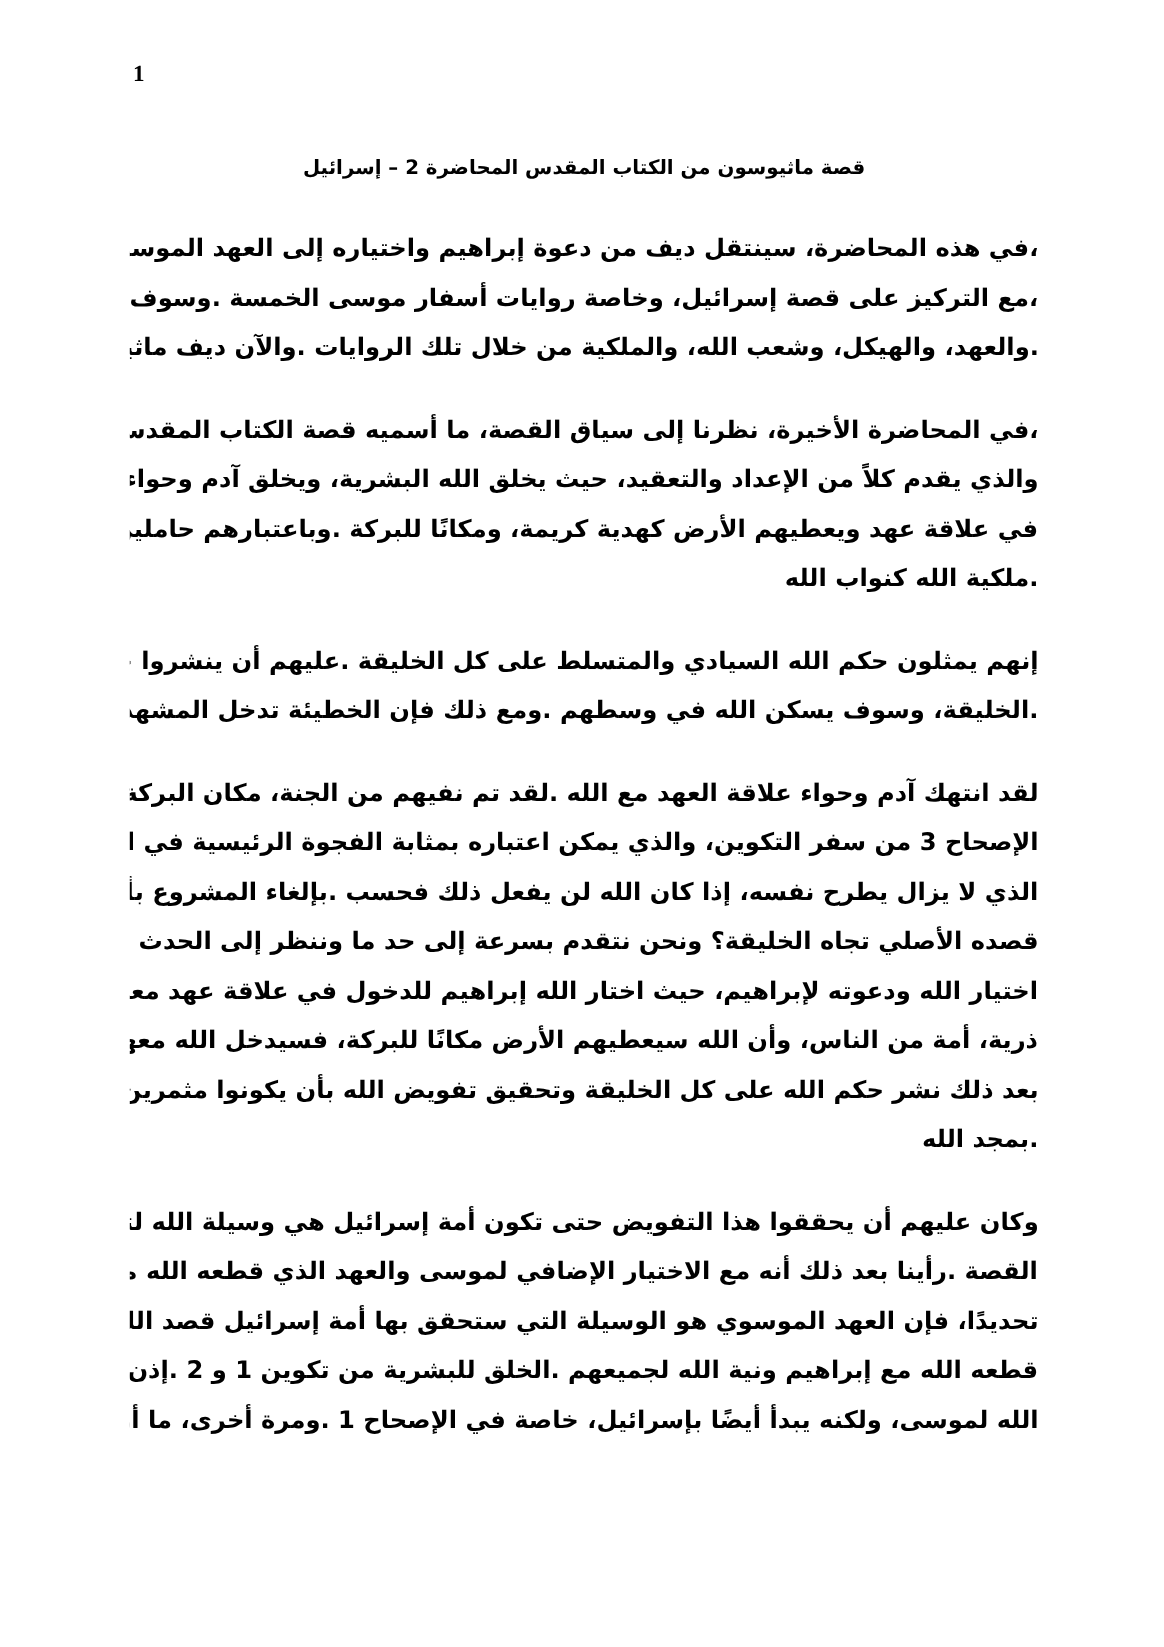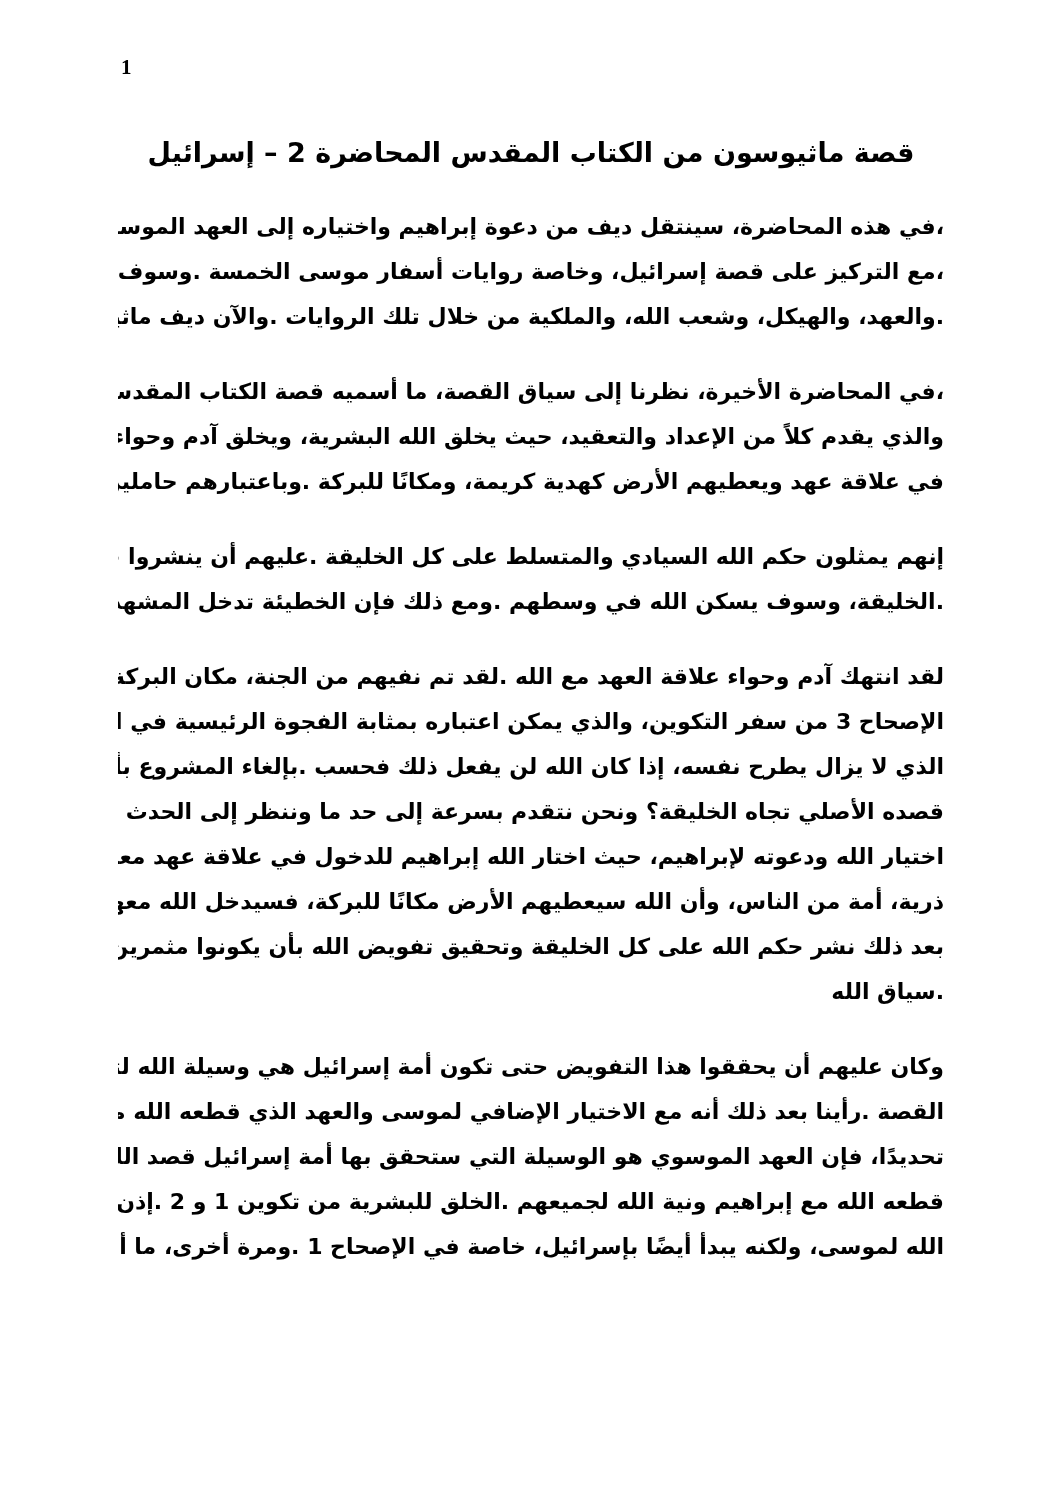--- a/index.html
+++ b/index.html
@@ -28,21 +28,21 @@
     position: absolute;
     left: 118px;
     top: 0;
     width: 826px;
   }
   .title {
     margin: 0;
     padding-top: 122px;
     direction: rtl;
     text-align: center;
-    font-size: 27px;
+    font-size: 18px;
     font-weight: bold;
     color: #000000;
   }
   .title .title-line {
     display: block;
     line-height: 61px;
     white-space: nowrap;
   }
   .doc-body {
     padding-top: 21px;
@@ -81,34 +81,35 @@
   <div class="doc-body">
       <div class="para">
         <div class="line">،في هذه المحاضرة، سينتقل ديف من دعوة إبراهيم واختياره إلى العهد الموسوي ومن ثم إلى العهد الداودي</div>
         <div class="line">،مع التركيز على قصة إسرائيل، وخاصة روايات أسفار موسى الخمسة .وسوف يتتبع موضوعات الأرض</div>
         <div class="line last">.والعهد، والهيكل، وشعب الله، والملكية من خلال تلك الروايات .والآن ديف ماثيوسون</div>
       </div>
       <div class="para">
         <div class="line">،في المحاضرة الأخيرة، نظرنا إلى سياق القصة، ما أسميه قصة الكتاب المقدس، الإعداد في تكوين 1 إلى 3</div>
         <div class="line">والذي يقدم كلاً من الإعداد والتعقيد، حيث يخلق الله البشرية، ويخلق آدم وحواء .ليكون شعبه .فهو يدخل</div>
         <div class="line">في علاقة عهد ويعطيهم الأرض كهدية كريمة، ومكانًا للبركة .وباعتبارهم حاملين صورة الله، عليهم أن يمثلوا</div>
+        <div class="line last">.ملكية الله كنواب الله</div>
       </div>
       <div class="para">
         <div class="line">إنهم يمثلون حكم الله السيادي والمتسلط على كل الخليقة .عليهم أن ينشروا حكم الله ومجده في كل</div>
         <div class="line last">.الخليقة، وسوف يسكن الله في وسطهم .ومع ذلك فإن الخطيئة تدخل المشهد</div>
       </div>
       <div class="para">
         <div class="line">لقد انتهك آدم وحواء علاقة العهد مع الله .لقد تم نفيهم من الجنة، مكان البركة، بحيث أنه في نهاية</div>
         <div class="line">الإصحاح 3 من سفر التكوين، والذي يمكن اعتباره بمثابة الفجوة الرئيسية في القصة، يأتي بعد ذلك السؤال</div>
         <div class="line">الذي لا يزال يطرح نفسه، إذا كان الله لن يفعل ذلك فحسب .بإلغاء المشروع بأكمله، كيف سيستعيد الله</div>
         <div class="line">قصده الأصلي تجاه الخليقة؟ ونحن نتقدم بسرعة إلى حد ما وننظر إلى الحدث الرئيسي التالي في القصة وهو</div>
         <div class="line">اختيار الله ودعوته لإبراهيم، حيث اختار الله إبراهيم للدخول في علاقة عهد معه حتى يخرج من إبراهيم</div>
         <div class="line">ذرية، أمة من الناس، وأن الله سيعطيهم الأرض مكانًا للبركة، فسيدخل الله معهم في علاقة عهد .كان عليهم</div>
         <div class="line">بعد ذلك نشر حكم الله على كل الخليقة وتحقيق تفويض الله بأن يكونوا مثمرين ومتكاثرين، وملء الأرض</div>
-        <div class="line last">.سياق الله</div>
+        <div class="line last">.بمجد الله</div>
       </div>
       <div class="para">
         <div class="line">وكان عليهم أن يحققوا هذا التفويض حتى تكون أمة إسرائيل هي وسيلة الله لتحقيق تلك النية ومواصلة تلك</div>
         <div class="line">القصة .رأينا بعد ذلك أنه مع الاختيار الإضافي لموسى والعهد الذي قطعه الله مع موسى، وبشكل أكثر</div>
         <div class="line">تحديدًا، فإن العهد الموسوي هو الوسيلة التي ستحقق بها أمة إسرائيل قصد الله المعبر عنه في العهد الذي</div>
         <div class="line">قطعه الله مع إبراهيم ونية الله لجميعهم .الخلق للبشرية من تكوين 1 و 2 .إذن، يبدأ سفر الخروج باختيار</div>
         <div class="line last">الله لموسى، ولكنه يبدأ أيضًا بإسرائيل، خاصة في الإصحاح 1 .ومرة أخرى، ما أريد القيام به هو ببساطة</div>
       </div>
     </div>
 </div>

